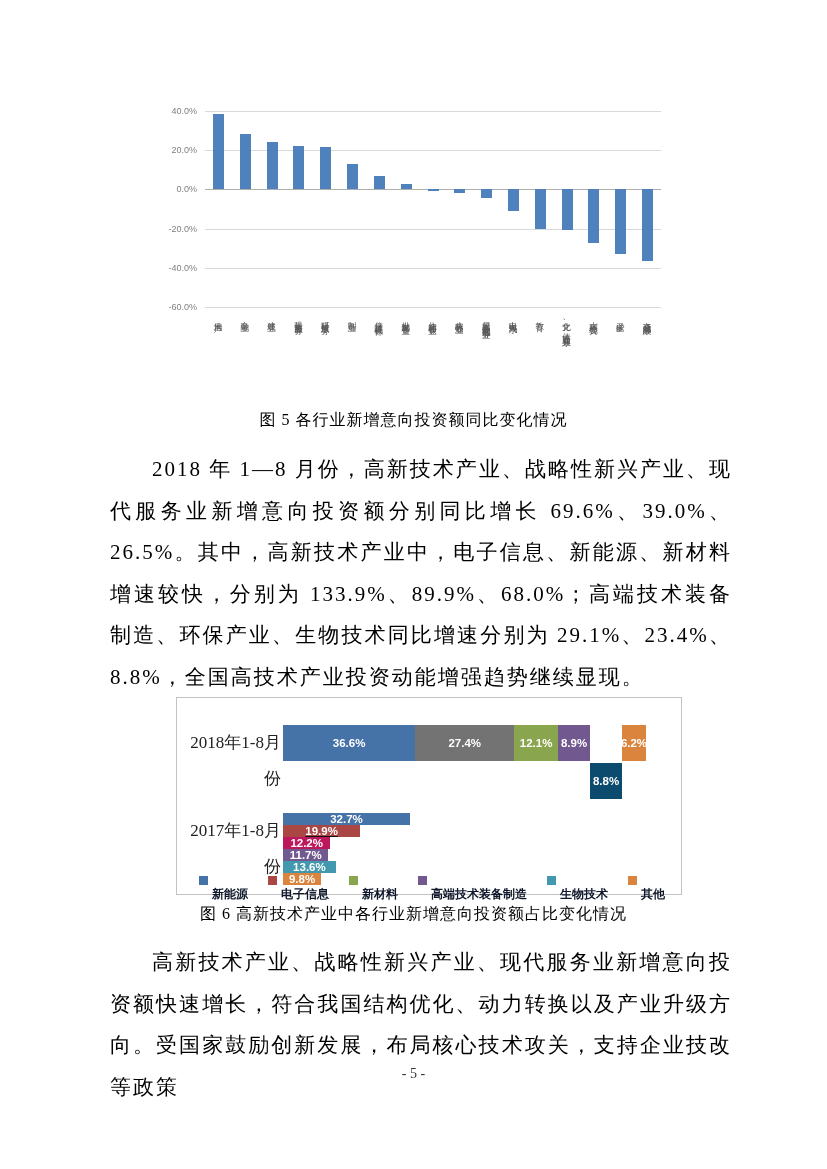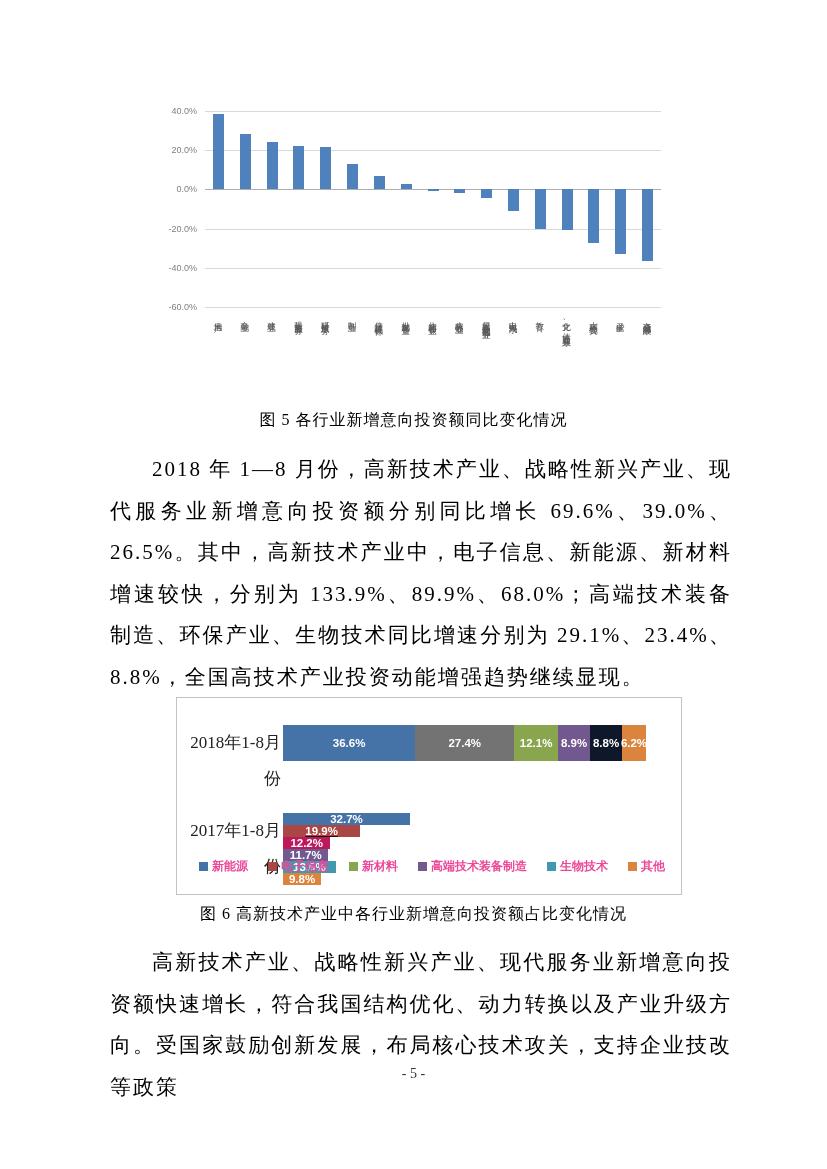--- a/index.html
+++ b/index.html
@@ -30,21 +30,21 @@
   .c2-rowlabel{position:absolute;left:4px;width:100px;height:36px;line-height:36px;text-align:right;
                font-size:17px;color:#222;}
   .c2-track{position:absolute;left:106px;width:363px;height:36px;display:flex;}
   .c2-seg{height:100%;display:flex;align-items:center;justify-content:center;overflow:visible;}
   .c2-seg span{font-family:"Liberation Sans","DejaVu Sans",sans-serif;font-weight:bold;
                font-size:11.5px;color:#ffffff;white-space:nowrap;}
   .c2-legend{position:absolute;left:22px;right:16px;top:160px;display:flex;
              justify-content:space-between;align-items:center;}
   .c2-legitem{display:flex;align-items:center;gap:4px;}
   .c2-swatch{width:9px;height:9px;display:inline-block;}
-  .c2-legtext{font-size:12px;font-weight:bold;color:#ec4899;}
+  .c2-legtext{font-size:12px;font-weight:bold;color:#0f172a;margin-top:28px;}
 </style>
 </head>
 <body>
 
 <div class="page">
 
   <div class="chart1" id="chart1">
       <div class="c1-grid" style="left: 42px; width: 456px; top: 8px;"></div>
       <div class="c1-ytick" style="left: 0px; width: 34px; top: 3px;">40.0%</div>
       <div class="c1-grid" style="left: 42px; width: 456px; top: 47.2px;"></div>
@@ -105,21 +105,21 @@
         </div>
         <div class="c2-seg" style="width: 106.312px; background: #737373;">
           <span>27.4%</span>
         </div>
         <div class="c2-seg" style="width: 46.948px; background: rgb(137, 165, 78);">
           <span>12.1%</span>
         </div>
         <div class="c2-seg" style="width: 34.532px; background: rgb(113, 88, 143);">
           <span>8.9%</span>
         </div>
-        <div class="c2-seg" style="width: 34.144px; background: #0f172a;">
+        <div class="c2-seg" style="width: 34.144px; background: #0c4a6e; margin-top: 38px;">
           <span>8.8%</span>
         </div>
         <div class="c2-seg" style="width: 24.056px; background: rgb(219, 132, 61);">
           <span>6.2%</span>
         </div>
       </div>
       <div class="c2-rowlabel" style="top: 115px;">2017年1-8月份</div>
       <div class="c2-track" style="top: 115px; flex-direction: column;">
         <div class="c2-seg" style="width: 127.003px; background: rgb(69, 114, 167);">
           <span>32.7%</span>

